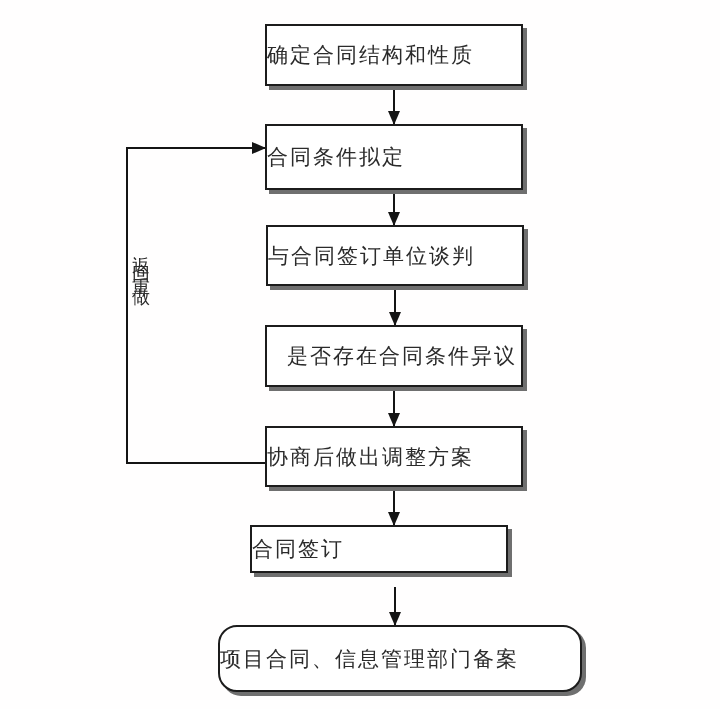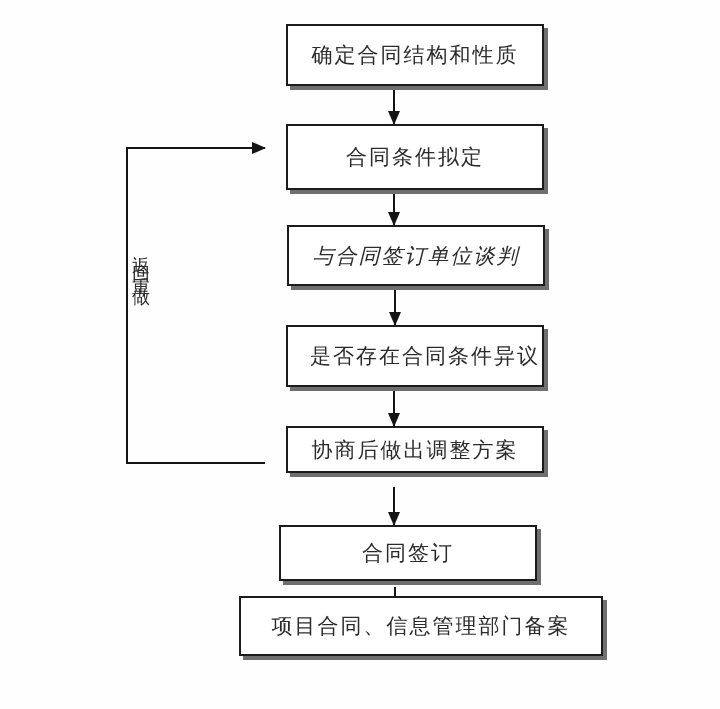--- a/index.html
+++ b/index.html
@@ -24,27 +24,26 @@
     fill:none;
     stroke:var(--line);
     stroke-width:2;
   }
   .node{
     position:absolute;
     box-sizing:border-box;
     background:var(--box-fill);
     border:2px solid var(--box-border);
     box-shadow:4px 4px 0 var(--shadow);
-    display:flex;align-items:center;justify-content:center;
+    display:flex;align-items:center;
     font-size:21px;
     letter-spacing:2px;
     color:var(--text);
     text-align:center;
     white-space:nowrap;
-    margin-left:21px;
   }
   .loop-label{
     position:absolute;
     left:129px;top:241px;
     writing-mode:vertical-rl;
     text-orientation:upright;
     font-size:18px;
     letter-spacing:11px;
     color:var(--text);
   }
@@ -68,28 +67,28 @@
       <polyline points="265,463 127,463 127,148 265,148" class="edge" marker-end="url(#arrow)"></polyline>
     </svg>
   <div class="loop-label">返回重做</div>
 
 <div class="node" style="left: 265px; top: 24px; width: 258px; height: 62px;">
       <span>确定合同结构和性质</span>
     </div>
     <div class="node" style="left: 265px; top: 124px; width: 258px; height: 66px;">
       <span>合同条件拟定</span>
     </div>
-    <div class="node" style="left: 266px; top: 225px; width: 258px; height: 61px; font-style: italic;">
+    <div class="node" style="left: 266px; top: 225px; width: 258px; height: 61px;">
       <span>与合同签订单位谈判</span>
     </div>
     <div class="node" style="left: 265px; top: 325px; width: 258px; height: 62px; padding-left: 20px;">
       <span>是否存在合同条件异议</span>
     </div>
-    <div class="node" style="left: 265px; top: 426px; width: 258px; height: 47px;">
+    <div class="node" style="left: 265px; top: 426px; width: 258px; height: 61px;">
       <span>协商后做出调整方案</span>
     </div>
-    <div class="node" style="left: 258px; top: 525px; width: 258px; height: 56px;">
+    <div class="node" style="left: 250px; top: 525px; width: 258px; height: 48px;">
       <span>合同签订</span>
     </div>
-    <div class="node" style="left: 218px; top: 596px; width: 364px; height: 60px;">
+    <div class="node" style="left: 218px; top: 625px; width: 364px; height: 67px; border-radius: 19px;">
       <span>项目合同、信息管理部门备案</span>
     </div>
   </div>
 
 </body></html>

